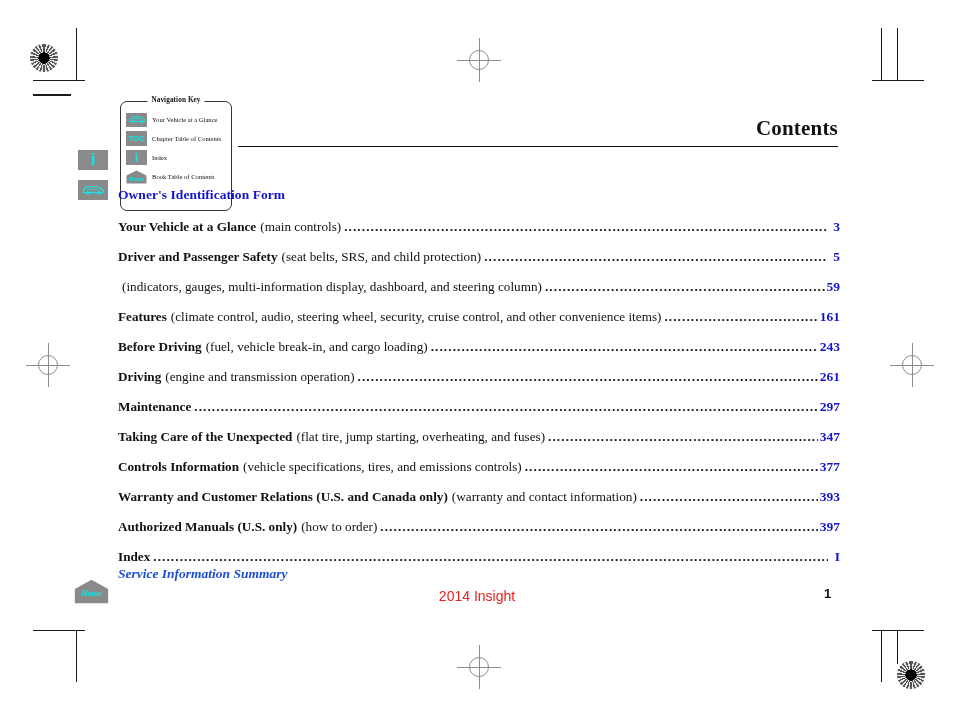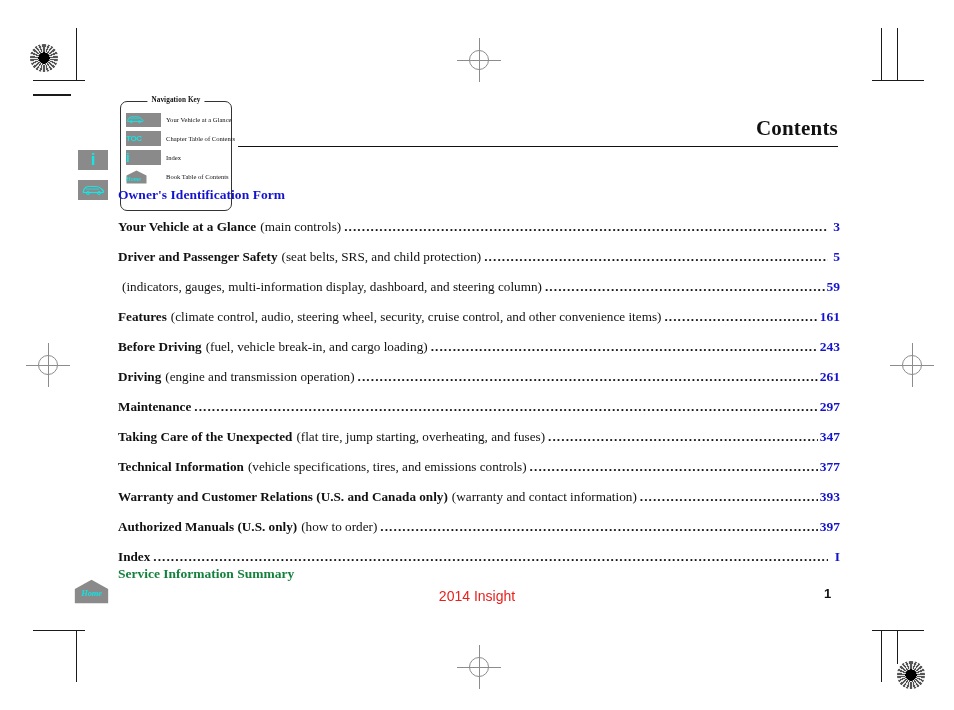--- a/index.html
+++ b/index.html
@@ -79,25 +79,26 @@
   }
   .navkey-label {
     font-size: 6.6px;
     color: #111;
     margin-left: 5px;
     white-space: nowrap;
   }
 
   
   .chip {
-    width: 35px;
+    width: 21px;
     height: 14px;
     background: #8a8a8a;
     display: inline-flex;
     align-items: center;
+    justify-content: center;
     flex: 0 0 auto;
     overflow: hidden;
   }
   .chip.tall { height: 15px; }
   .chip-toc {
     color: #12e6e6;
     font-family: "Liberation Sans", sans-serif;
     font-weight: bold;
     font-size: 8px;
     letter-spacing: -0.3px;
@@ -185,23 +186,24 @@
     font-weight: bold;
     font-size: 13.5px;
     text-align: right;
     min-width: 10px;
   }
 
   .footer-link {
     position: absolute;
     left: 118px;
     top: 566px;
-    color: #15803d;
+    color: #1d4ed8;
     font-weight: bold;
     font-size: 13.5px;
+    font-style: italic;
   }
 
   .home-btn {
     position: absolute;
     left: 74px;
     top: 579px;
     width: 35px;
     height: 25px;
   }
   .home-btn .home-text {
@@ -374,21 +376,21 @@
         <span class="toc-leader">................................................................................................................................................................................................................................................................................................................................................................................................................</span>
         <span class="toc-page">297</span>
       </div>
       <div class="toc-row">
         <span class="toc-title">Taking Care of the Unexpected</span>
         <span class="toc-desc">(flat tire, jump starting, overheating, and fuses)</span>
         <span class="toc-leader">................................................................................................................................................................................................................................................................................................................................................................................................................</span>
         <span class="toc-page">347</span>
       </div>
       <div class="toc-row">
-        <span class="toc-title">Technical Information</span>
+        <span class="toc-title">Controls Information</span>
         <span class="toc-desc">(vehicle specifications, tires, and emissions controls)</span>
         <span class="toc-leader">................................................................................................................................................................................................................................................................................................................................................................................................................</span>
         <span class="toc-page">377</span>
       </div>
       <div class="toc-row">
         <span class="toc-title">Warranty and Customer Relations (U.S. and Canada only)</span>
         <span class="toc-desc">(warranty and contact information)</span>
         <span class="toc-leader">................................................................................................................................................................................................................................................................................................................................................................................................................</span>
         <span class="toc-page">393</span>
       </div>

